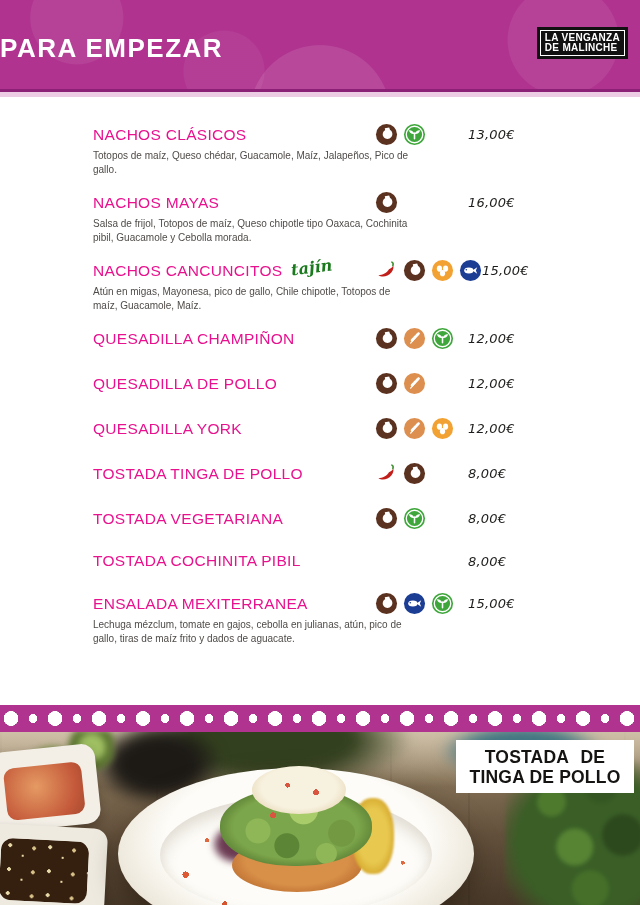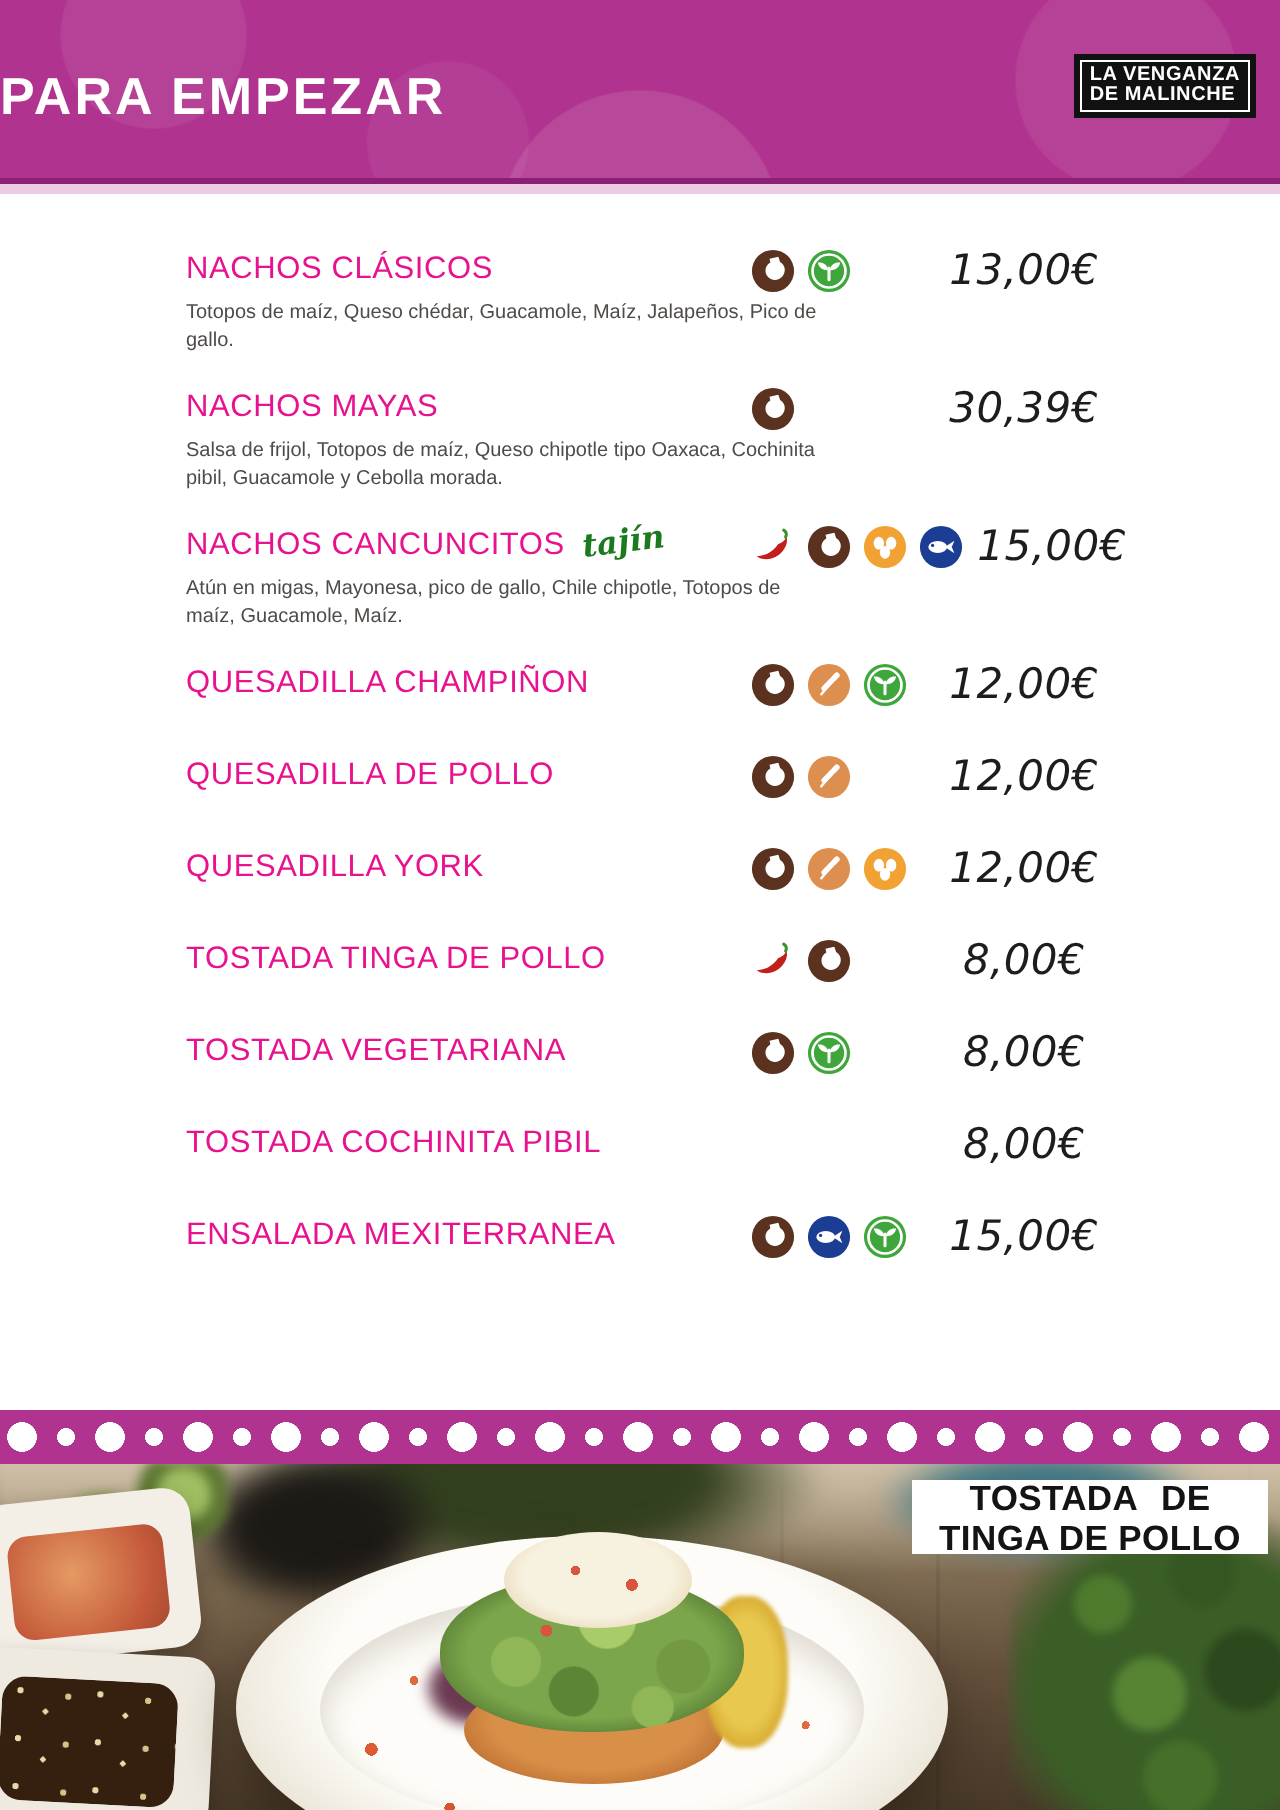--- a/index.html
+++ b/index.html
@@ -26,21 +26,21 @@
   .item{display:grid;grid-template-columns:282px 1fr 88px;align-items:center;margin-bottom:14px;}
   .item.compact{margin-bottom:22px;}
   .titlecell{display:flex;align-items:center;white-space:nowrap;}
   .name{color:#e8128f;font-size:15.5px;font-weight:normal;letter-spacing:.3px;}
   .tajin{display:inline-block;margin-left:9px;font-family:"DejaVu Serif",serif;font-style:italic;
     font-weight:bold;font-size:16px;color:#1c7a1e;transform:rotate(-7deg);position:relative;top:-3px;
     text-shadow:-1px -1px 0 #fff,1px -1px 0 #fff,-1px 1px 0 #fff,1px 1px 0 #fff;}
   .icons{display:flex;align-items:center;gap:5px;}
   .al-icon{display:inline-block;width:23px;height:23px;line-height:0;}
   .al-icon svg{width:23px;height:23px;}
-  .price{text-align:center;font-style:italic;font-size:21px;color:#1d1d1b;
+  .price{text-align:left;font-style:italic;font-size:13px;color:#1d1d1b;
     font-family:"DejaVu Sans",sans-serif;letter-spacing:.2px;}
   .desc{grid-column:1 / -1;max-width:320px;margin-top:3px;color:#4f4b48;
     font-size:10px;line-height:14px;}
 
   
   .dots-band{position:absolute;left:0;top:705px;width:640px;height:27px;background-color:#b0348f;
     background-image:
       radial-gradient(circle 7.5px at 11px 13.5px,#fff 98%,transparent),
       radial-gradient(circle 4.5px at 33px 13.5px,#fff 98%,transparent);
     background-size:44px 27px;background-repeat:repeat-x;}
@@ -112,21 +112,21 @@
       radial-gradient(circle 2.4px at 38% 40%,#d95540 99%,transparent),
       radial-gradient(ellipse at 50% 45%,#f7f2e0 0 55%,#ead9b9 82%,transparent 94%);}
   .ph-herbs{position:absolute;right:-20px;top:28px;width:155px;height:150px;filter:blur(2px);
     background-image:
       radial-gradient(circle at 30% 28%,#4e7a2d 0 14px,transparent 15px),
       radial-gradient(circle at 62% 18%,#355622 0 16px,transparent 17px),
       radial-gradient(circle at 45% 58%,#568433 0 18px,transparent 19px),
       radial-gradient(circle at 76% 50%,#2c481d 0 20px,transparent 21px),
       radial-gradient(circle at 55% 86%,#467029 0 18px,transparent 19px),
       radial-gradient(ellipse at 55% 55%,#3a5e26 0 60%,transparent 82%);}
-  .caption{position:absolute;right:6px;top:8px;width:178px;height:37px;background:#fff;
+  .caption{position:absolute;right:6px;top:8px;width:178px;height:53px;background:#fff;
     display:flex;flex-direction:column;justify-content:center;align-items:center;}
   .caption-line{color:#161412;font-size:17.5px;font-weight:bold;line-height:20px;
     letter-spacing:.2px;white-space:nowrap;}
   .caption-line.first{word-spacing:7px;}
 </style>
 </head>
 <body>
 
 <div class="page">
 
@@ -167,21 +167,21 @@
       <div class="titlecell">
         <span class="name">NACHOS MAYAS</span>
 
       </div>
       <div class="icons">
           <span class="al-icon"><svg viewBox="0 0 24 24">
               <circle cx="12" cy="12" r="11" fill="#5b3220"></circle>
               <path d="M10.2 5.6 L14.8 4.6 L15.7 7.3 C18.3 8.7 19 12.2 17 14.7 C15 17.2 11.2 17.3 9.2 14.9 C7.3 12.6 7.9 9 10.6 7.6 Z" fill="#fff"></path>
             </svg></span>
         </div>
-      <div class="price">30,39€</div>
+      <div class="price">16,00€</div>
       <div class="desc">Salsa de frijol, Totopos de maíz, Queso chipotle tipo Oaxaca, Cochinita pibil, Guacamole y Cebolla morada.</div>
     </div>
 
     <div class="item">
       <div class="titlecell">
         <span class="name">NACHOS CANCUNCITOS</span>
         <span class="tajin">tajín</span>
       </div>
       <div class="icons">
           <span class="al-icon"><svg viewBox="0 0 24 24">
@@ -351,20 +351,21 @@
             </svg></span>
           <span class="al-icon"><svg viewBox="0 0 24 24">
               <circle cx="12" cy="12" r="11" fill="#3ea63b"></circle>
               <circle cx="12" cy="12" r="8.6" fill="none" stroke="#fff" stroke-width="1.4"></circle>
               <path d="M12 16.5 V10.5" stroke="#fff" stroke-width="1.6" stroke-linecap="round"></path>
               <path d="M11.8 11.5 C10.8 8.2 8.4 7.2 6.2 7.6 C6.6 10.4 9 11.9 11.8 11.5 Z" fill="#fff"></path>
               <path d="M12.2 11.5 C13.2 8.2 15.6 7.2 17.8 7.6 C17.4 10.4 15 11.9 12.2 11.5 Z" fill="#fff"></path>
             </svg></span>
         </div>
       <div class="price">15,00€</div>
+      <div class="desc">Lechuga mézclum, tomate en gajos, cebolla en julianas, atún, pico de gallo, tiras de maíz frito y dados de aguacate.</div>
     </div>
   </div>
 
   <div class="dots-band"></div>
 
   <div class="photo">
     <div class="ph-table"></div>
     <div class="ph-haze"></div>
     <div class="ph-plant"></div>
     <div class="ph-darkblob"></div>

